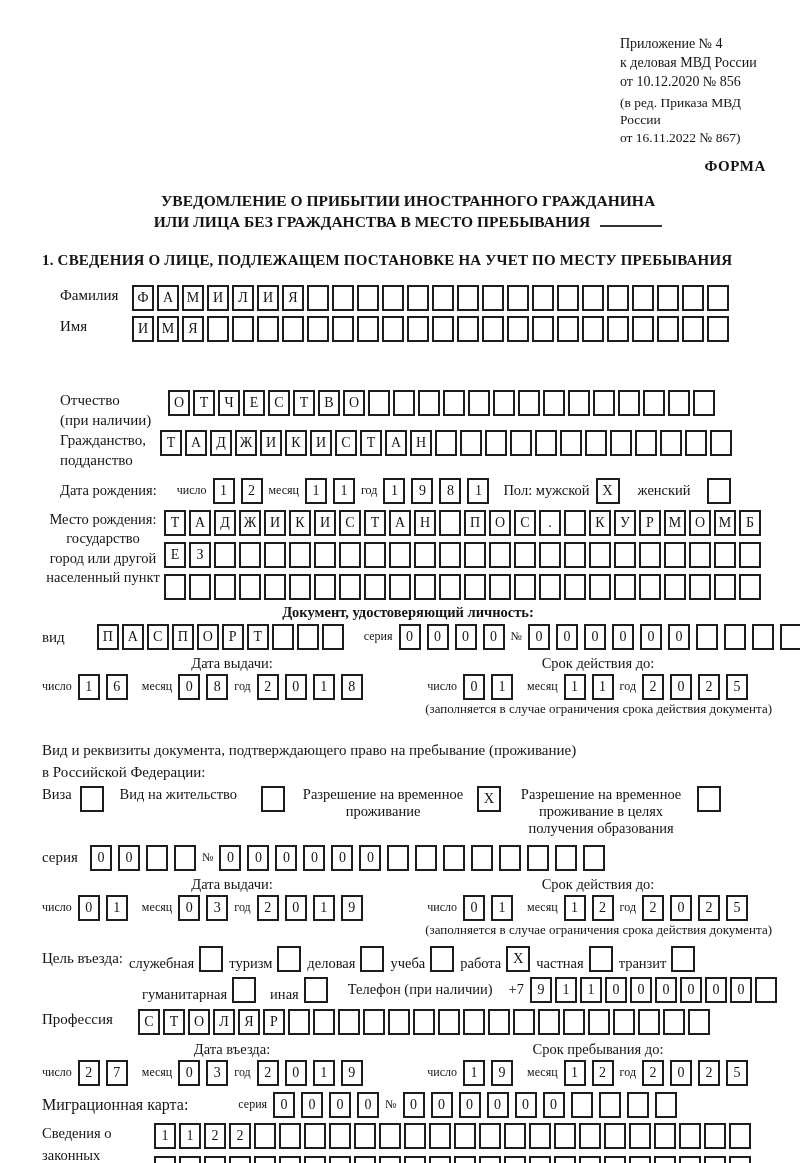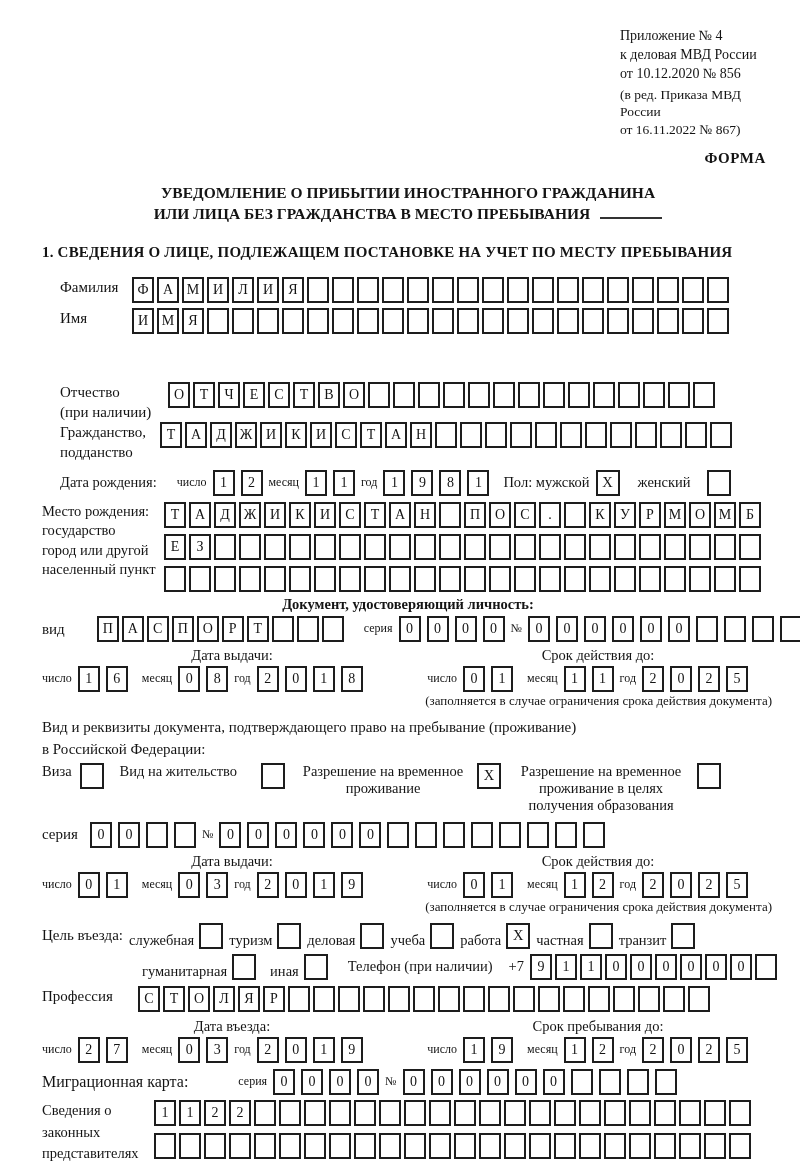--- a/index.html
+++ b/index.html
@@ -1,17 +1,17 @@
 <!DOCTYPE html>
 <html lang="ru"><head>
 <meta charset="utf-8">
 <style>
   html,body{margin:0;padding:0;background:#ffffff;}
   body{width:800px;height:1163px;color:#141414;font-family:"Liberation Serif","DejaVu Serif",serif;}
-  .page{box-sizing:border-box;width:800px;height:1163px;padding:26px 26px 16px 42px;overflow:hidden;}
+  .page{box-sizing:border-box;width:800px;height:1163px;padding:34px 26px 16px 42px;overflow:hidden;}
 
   
   .appendix{margin-left:578px;font-size:14px;line-height:1.36;}
   .edition{margin-left:578px;margin-top:3px;font-size:13.5px;line-height:1.28;}
   .form-word{margin-top:12px;text-align:right;padding-right:8px;font-weight:bold;font-size:15px;letter-spacing:.6px;}
 
   
   .title{margin-top:15px;text-align:center;font-weight:bold;font-size:15.5px;line-height:1.38;}
   .blank-line{display:inline-block;width:62px;border-bottom:2px solid #333;height:12px;margin-left:10px;}
   .section-h{margin-top:19px;font-weight:bold;font-size:15px;letter-spacing:.2px;}
@@ -29,21 +29,21 @@
   .opt{display:inline-flex;align-items:flex-end;gap:5px;}
 
   .center-b{margin-top:4px;text-align:center;font-weight:bold;font-size:14.5px;}
   .twocol{display:flex;margin-top:5px;font-size:14.5px;}
   .twocol .l{width:380px;text-align:center;}
   .twocol .r{flex:1;text-align:center;}
   .datepair{display:flex;align-items:center;margin-top:2px;}
   .datepair .right{margin-left:auto;margin-right:26px;}
   .note{margin-top:1px;text-align:right;font-size:13px;padding-right:2px;}
 
-  .restext{margin-top:7px;font-size:15px;line-height:1.5;}
+  .restext{margin-top:22px;font-size:15px;line-height:1.5;}
   .cbrow{display:flex;align-items:flex-start;margin-top:2px;gap:12px;font-size:14.5px;}
   .cbrow .optv{display:flex;align-items:flex-start;gap:8px;}
   .cbrow .wrap2{width:172px;text-align:center;line-height:1.18;}
   .cbrow .wrap3{width:176px;text-align:center;line-height:1.18;}
 
   .reps{display:flex;margin-top:5px;}
   .reps .lblcol{width:112px;font-size:14.5px;line-height:1.5;flex:0 0 auto;}
   .reps .rowscol{display:flex;flex-direction:column;gap:7px;}
   .reps-note{text-align:center;font-size:13px;margin-top:5px;}
 </style>
@@ -213,21 +213,21 @@
           <span class="cell">8</span>
           <span class="cell">1</span>
         </span>
     </span>
     <span style="margin-left:8px;">Пол: мужской</span>
     <span class="cb">X</span>
     <span style="margin-left:12px;">женский</span>
     <span class="cb" style="margin-left:10px;"></span>
   </div>
 
-  <div class="row" style="margin-top:6px;">
+  <div class="row" style="margin-top:6px;text-align:center;">
     <span class="lbl" style="width:122px;font-size:14.5px;">
       <span>Место рождения:</span><br>
       <span>государство</span><br>
       <span>город или другой</span><br>
       <span>населенный пункт</span>
     </span>
     <span style="display:flex;flex-direction:column;gap:6px;">
       <span class="cells">
           <span class="cell">Т</span>
           <span class="cell">А</span>

